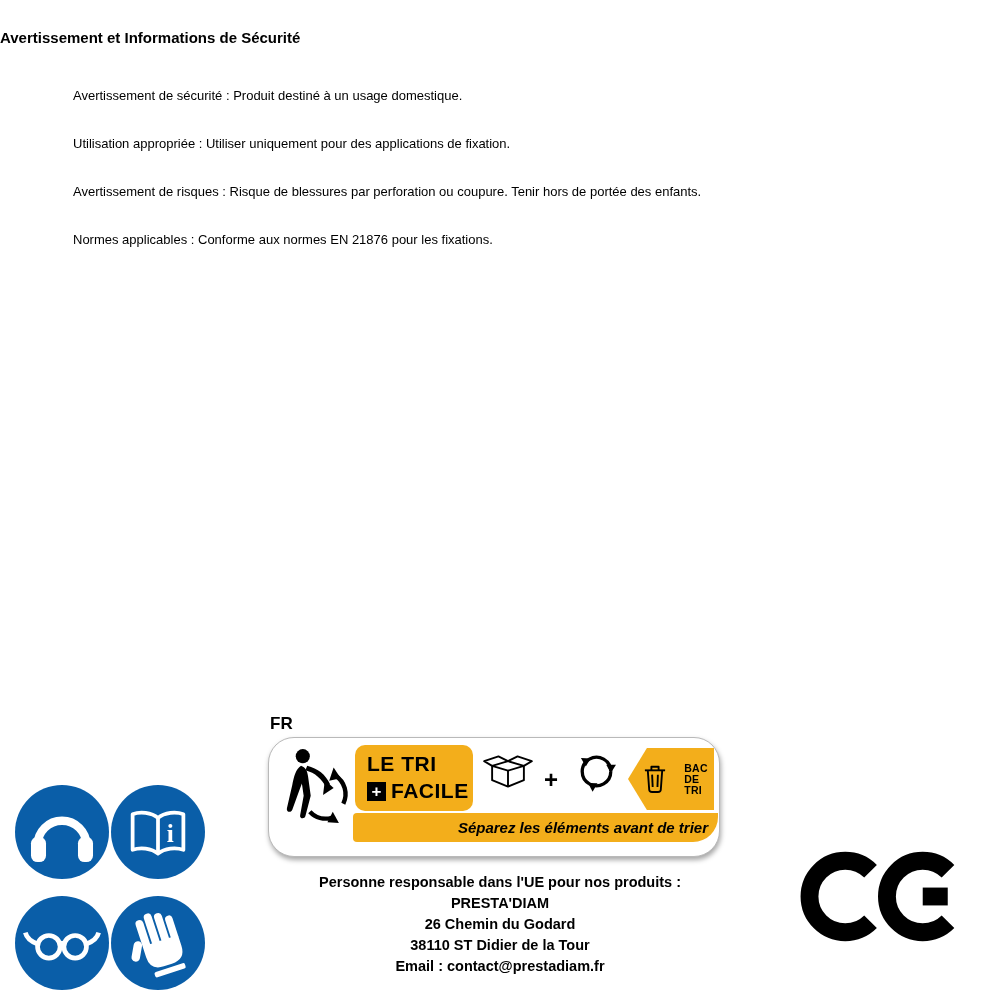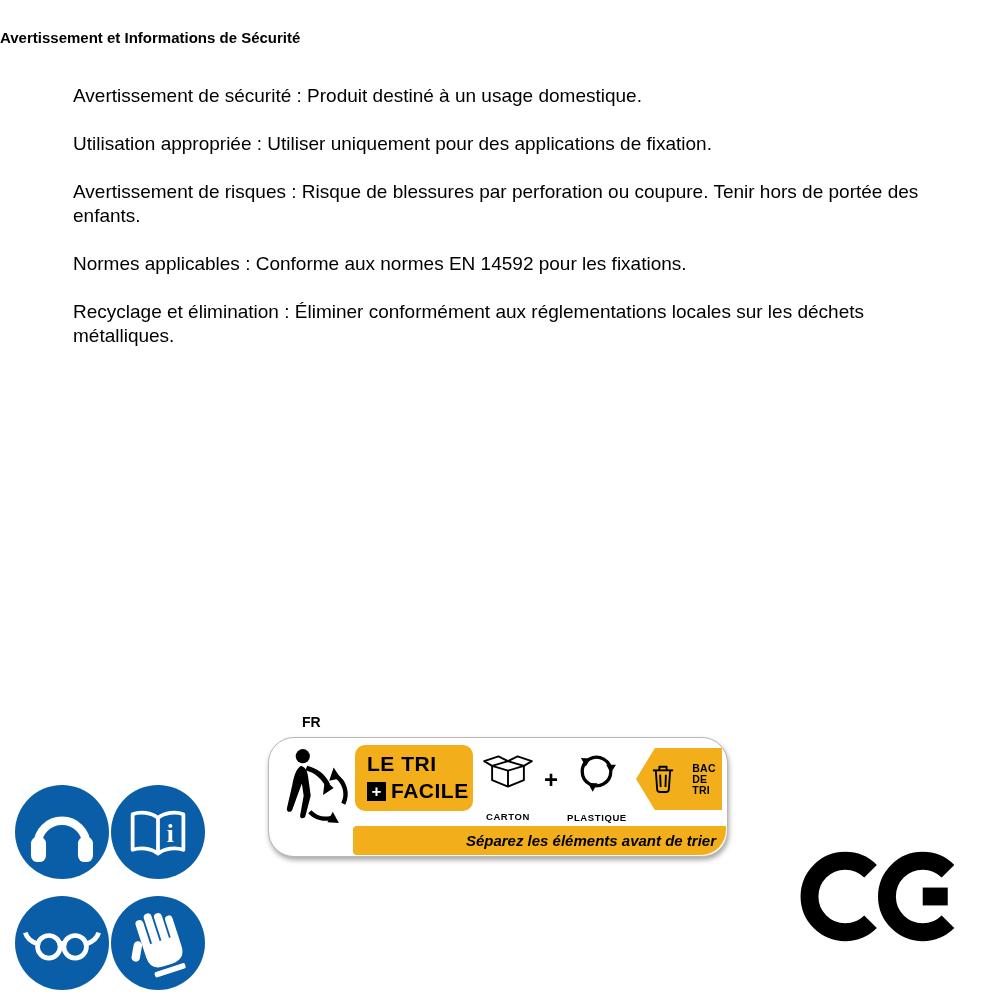--- a/index.html
+++ b/index.html
@@ -4,28 +4,28 @@
 <style>
   html,body{margin:0;padding:0;background:#fff;}
   .page{
     position:relative;width:1005px;height:1005px;background:#fff;overflow:hidden;
     font-family:"Liberation Sans",sans-serif;color:#000;
   }
   .title{
     position:absolute;top:29px;left:0;width:100%;
     font-size:15px;font-weight:bold;margin:0;
   }
-  .body-text{position:absolute;left:73px;top:84px;width:897px;font-size:19px;line-height:24px;}
+  .body-text{position:absolute;left:73px;top:84px;width:897px;font-size:13px;line-height:24px;}
   .body-text p{margin:0 0 24px 0;}
 
   
-  .fr-label{position:absolute;left:270px;top:714px;font-size:14px;font-weight:bold;margin-left:32px;}
+  .fr-label{position:absolute;left:270px;top:714px;font-size:17px;font-weight:bold;}
   .capsule{
     position:absolute;left:268px;top:737px;width:450px;height:118px;background:#fff;
-    border:1px solid #b9b9b9;border-radius:26px;box-shadow:1px 3px 5px rgba(0,0,0,.35);padding-left:8px;
+    border:1px solid #b9b9b9;border-radius:26px;box-shadow:1px 3px 5px rgba(0,0,0,.35);
   }
   .triman{position:absolute;left:10px;top:7px;}
   .tri-box{
     position:absolute;left:86px;top:7px;width:118px;height:66px;border-radius:10px;
     background:var(--yellow);box-sizing:border-box;padding:7px 0 0 12px;
   }
   .tri-line1{font-size:21px;font-weight:bold;letter-spacing:.5px;display:block;}
   .tri-line2{display:flex;align-items:center;gap:5px;margin-top:3px;}
   .plus-box{
     width:19px;height:19px;background:#000;color:#fff;font-size:17px;font-weight:bold;
@@ -37,21 +37,21 @@
   .material .mat-label{font-size:9.5px;font-weight:bold;letter-spacing:.6px;}
   .mat-plus{font-size:24px;font-weight:bold;padding-bottom:12px;}
   .pennant{
     position:absolute;right:5px;top:10px;width:86px;height:62px;background:var(--yellow);
     clip-path:polygon(0 50%,22% 0,100% 0,100% 100%,22% 100%);
     display:flex;align-items:center;justify-content:center;gap:16px;padding-left:8px;box-sizing:border-box;
   }
   .bin-label{font-size:10.5px;font-weight:bold;line-height:11px;letter-spacing:.3px;}
   .bin-label span{display:block;}
   .tagline-strip{
-    position:absolute;left:84px;right:1px;bottom:1px;height:29px;background:var(--yellow);
+    position:absolute;left:84px;right:1px;bottom:14px;height:29px;background:var(--yellow);
     border-radius:4px 0 25px 4px;
     display:flex;align-items:center;justify-content:flex-end;padding-right:10px;box-sizing:border-box;
     font-size:15px;font-weight:bold;font-style:italic;
   }
 
   
   .picto{position:absolute;width:94px;height:94px;}
   .picto-ear{left:15px;top:785px;}
   .picto-book{left:111px;top:785px;}
   .picto-goggles{left:15px;top:896px;}
@@ -71,22 +71,21 @@
 <body>
 
 <div class="page">
 
   <h1 class="title">Avertissement et Informations de Sécurité</h1>
 
   <div class="body-text">
     <p>Avertissement de sécurité : Produit destiné à un usage domestique.</p>
     <p>Utilisation appropriée : Utiliser uniquement pour des applications de fixation.</p>
     <p>Avertissement de risques : Risque de blessures par perforation ou coupure. Tenir hors de portée des enfants.</p>
-    <p>Normes applicables : Conforme aux normes EN 14592 pour les fixations.</p>
-    <p>Recyclage et élimination : Éliminer conformément aux réglementations locales sur les déchets métalliques.</p>
+    <p>Normes applicables : Conforme aux normes EN 21876 pour les fixations.</p>
   </div>
 
   <span class="fr-label">FR</span>
 
   <div class="capsule">
 
     <svg class="triman" viewBox="0 0 84 92" width="74" height="84">
       <g fill="#000">
         <circle cx="27" cy="11" r="8"></circle>
         <path d="M25 22 C19 26 17 34 15 44 L9 70 C8 74 13 76 15 72 L23 50 L26 42 L28 56 L24 78 C23 82 29 83 30 79 L36 56 L33 34 C32 27 30 24 25 22 Z"></path>
@@ -189,20 +188,27 @@
       <rect x="34" y="20" width="8.5" height="32" rx="4.2"></rect>
       <rect x="44.5" y="16" width="8.5" height="36" rx="4.2"></rect>
       <rect x="55" y="19" width="8.5" height="33" rx="4.2"></rect>
       <rect x="65.5" y="25" width="8" height="27" rx="4"></rect>
       <path d="M34 48 H73.5 V60 Q73.5 75 58 75 H49 Q34 75 34 60 Z"></path>
       <rect x="22" y="40" width="9" height="22" rx="4.5" transform="rotate(28 26.5 51)"></rect>
       <rect x="37" y="78" width="34" height="6" rx="2"></rect>
     </g>
   </svg>
 
+  <div class="responsible">
+    <div>Personne responsable dans l'UE pour nos produits :</div>
+    <div>PRESTA'DIAM</div>
+    <div>26 Chemin du Godard</div>
+    <div>38110 ST Didier de la Tour</div>
+    <div>Email : contact@prestadiam.fr</div>
+  </div>
 
   <svg class="ce" viewBox="0 0 141 76" width="168" height="91">
     <g fill="none" stroke="#000" stroke-width="15">
       <path d="M59.2 16.8 A30 30 0 1 0 59.2 59.2"></path>
       <path d="M124.2 16.8 A30 30 0 1 0 124.2 59.2"></path>
       <line x1="103" y1="38" x2="124" y2="38"></line>
     </g>
   </svg>
 
 </div>

